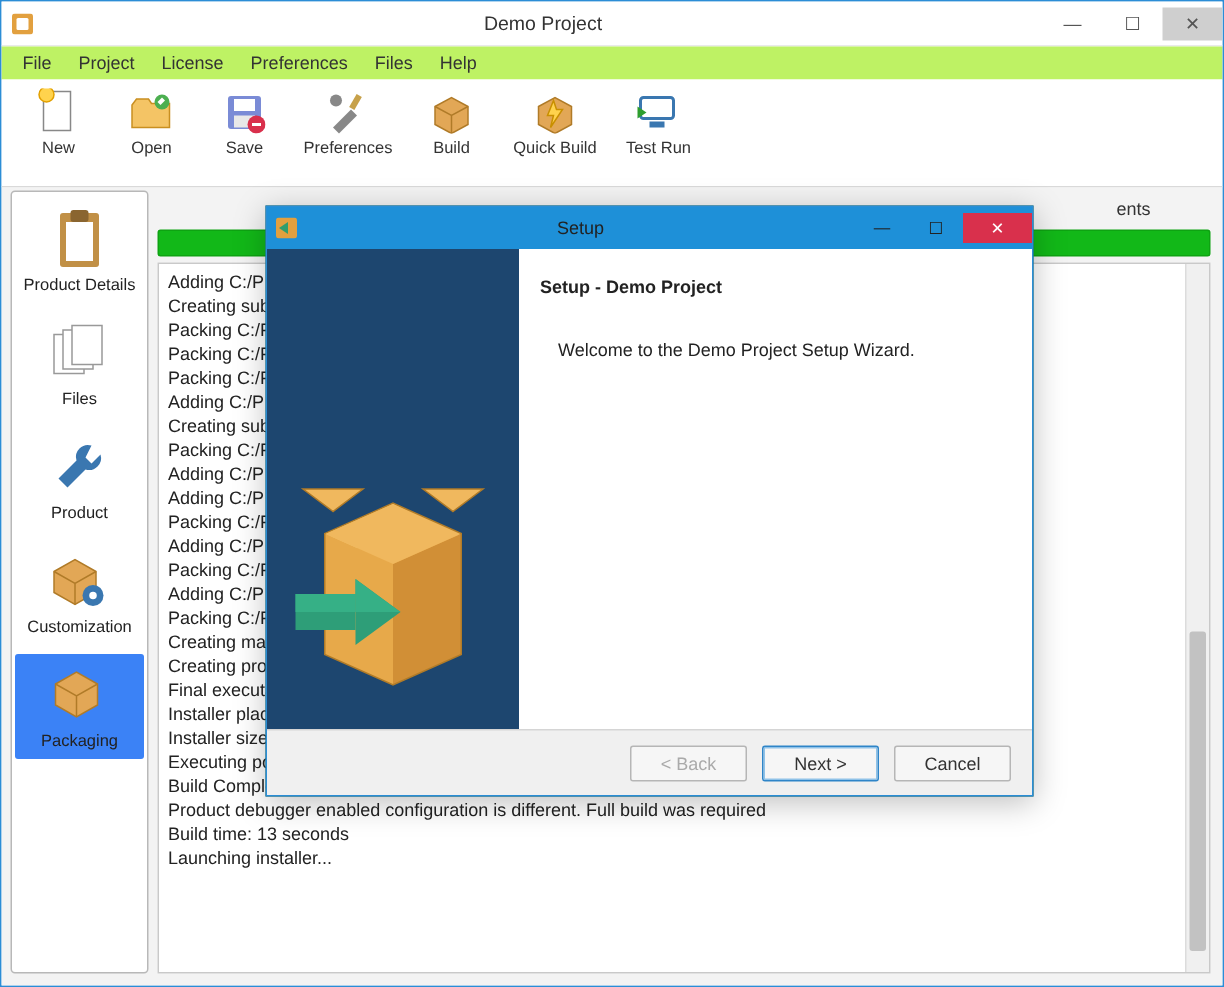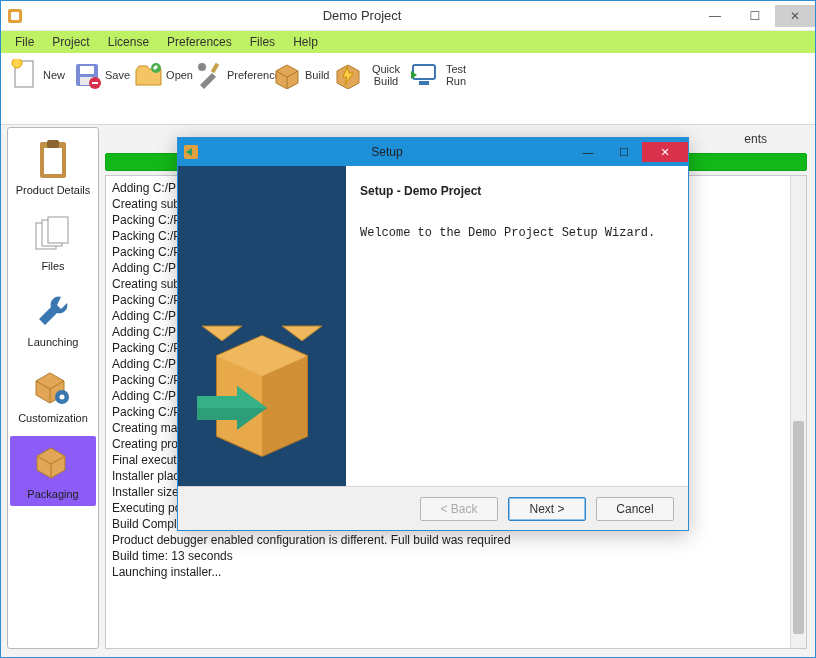--- a/index.html
+++ b/index.html
@@ -7,48 +7,48 @@
   .window { width:816px; height:658px; background:#fff; border:1px solid #2b8dd6; position:relative; overflow:hidden; }
   .titlebar { height:30px; background:#fff; display:flex; align-items:center; border-bottom:1px solid #eaeaea; }
   .titlebar .title { flex:1; text-align:center; font-size:13px; color:#333; }
   .titlebar .left-ico { width:28px; display:flex; align-items:center; justify-content:center; }
   .win-controls { display:flex; }
   .win-btn { width:40px; height:22px; display:flex; align-items:center; justify-content:center; font-size:12px; color:#555; }
   .win-btn.close { background:#cfcfcf; color:#555; }
   .menubar { height:22px; display:flex; align-items:center; gap:6px; padding:0 8px; background:#bef264; }
   .menubar span { padding:2px 6px; color:#333; font-size:12px; }
   .toolbar { height:72px; display:flex; align-items:flex-start; gap:2px; padding:4px 8px 0 8px; background:#fff; border-bottom:1px solid #d9d9d9; }
-  .tool { width:60px; display:flex; flex-direction:row; align-items:center; gap:2px; text-align:center; font-size:11px; color:#333; padding-top:2px; }
+  .tool { width:60px; display:flex; flex-direction:column; align-items:center; gap:2px; text-align:center; font-size:11px; color:#333; padding-top:2px; }
   .tool.wide { width:74px; }
   .tool .ico { width:32px; height:32px; display:flex; align-items:center; justify-content:center; }
   .body { position:absolute; top:124px; left:0; right:0; bottom:0; background:#f3f3f3; }
   .sidebar { position:absolute; left:6px; top:2px; width:92px; bottom:8px; background:#fff; border:1px solid #b8b8b8; border-radius:3px; padding:4px 2px; display:flex; flex-direction:column; gap:6px; }
   .side-item { display:flex; flex-direction:column; align-items:center; gap:4px; padding:6px 2px; border-radius:2px; font-size:11px; text-align:left; color:#222;}
-  .side-item.selected { background:#8b5cf6; }
+  .side-item.selected { background:#3b82f6; }
   .side-item .ico { width:42px; height:42px; display:flex; align-items:center; justify-content:center; }
   .content { position:absolute; left:104px; right:8px; top:2px; bottom:8px; }
   .content-header { height:24px; display:flex; align-items:center; color:#333; font-size:12px; padding-left:4px;}
   .progressbar { height:18px; background:#12b818; border:1px solid #0ea312; border-radius:2px; margin:2px 0 4px 0;}
   .logwrap { position:absolute; top:48px; left:0; right:0; bottom:0; background:#fff; border:1px solid #c9c9c9; }
   .loglines { position:absolute; left:0; right:16px; top:0; bottom:0; padding:4px 6px; white-space:pre; line-height:16px; font-size:12px; color:#222; overflow:hidden;}
   .vscroll { position:absolute; right:0; top:0; width:16px; bottom:0; background:#f0f0f0; border-left:1px solid #dcdcdc;}
   .vscroll .thumb { position:absolute; left:2px; right:2px; top:52%; height:45%; background:#c2c2c2; border-radius:2px;}
   
   .dialog { position:absolute; left:176px; top:136px; width:512px; height:394px; background:#14532d; border:1px solid #2b8dd6; box-shadow:0 4px 20px rgba(0,0,0,.25); }
   .dlg-titlebar { height:28px; background:#1e90d8; display:flex; align-items:center; }
   .dlg-titlebar .ico { width:26px; display:flex; align-items:center; justify-content:center; }
   .dlg-titlebar .t { flex:1; text-align:center; color:#222; font-size:12px; }
   .dlg-controls { display:flex; }
   .dlg-btn { width:36px; height:20px; display:flex; align-items:center; justify-content:center; font-size:11px; color:#222;}
   .dlg-btn.close { background:#d9304c; color:#fff; width:46px; }
   .dlg-body { position:absolute; top:28px; left:0; right:0; bottom:44px; display:flex; }
   .dlg-side { width:168px; background:#1d466f; display:flex; align-items:flex-end; justify-content:center; padding-bottom:10px;}
   .dlg-main { flex:1; padding:18px 14px; background:#fff; }
   .dlg-main h4 { margin:0 0 28px 0; font-size:12px; font-weight:bold; color:#222; }
-  .dlg-main p { margin:0; font-size:12px; color:#222;font-family:Liberation Mono, monospace; }
+  .dlg-main p { margin:12px; font-size:12px; color:#222; }
   .dlg-footer { position:absolute; left:0; right:0; bottom:0; height:44px; background:#f0f0f0; border-top:1px solid #d5d5d5; display:flex; align-items:center; justify-content:flex-end; gap:10px; padding:0 14px;}
   .dbtn { min-width:78px; height:24px; background:#f6f6f6; border:1px solid #b6b6b6; border-radius:2px; font-size:12px; color:#333; display:flex; align-items:center; justify-content:center; padding:0 10px;}
   .dbtn.disabled { color:#aaa; }
   .dbtn.primary { border:1px solid #2f85c8; box-shadow:0 0 0 1px #8fc2e8 inset; }
 </style>
 </head>
 <body>
 
 <div class="window">
 
@@ -82,40 +82,40 @@
           <svg width="28" height="32">
             <rect x="4" y="2" width="18" height="26" fill="#fff" stroke="#888"></rect>
             <polygon points="4,2 10,2 4,8" fill="#fff"></polygon>
             <circle cx="6" cy="4" r="5" fill="#ffd34d" stroke="#e2a000"></circle>
           </svg>
         </div>
       <span>New</span>
     </div>
     <div class="tool">
       <div class="ico">
+          <svg width="30" height="30">
+            <path d="M2 10l3-4h8l2 3h12v16H2z" fill="#f4c465" stroke="#c98f20"></path>
+            <circle cx="22" cy="8" r="5" fill="#4caf50"></circle>
+            <path d="M22 5l2 2-3 3-2-2z" fill="#fff"></path>
+          </svg>
+        </div>
+      <span>Open</span>
+    </div>
+    <div class="tool">
+      <div class="ico">
           <svg width="28" height="28">
             <rect x="3" y="3" width="22" height="22" fill="#7a8bd6" rx="2"></rect>
             <rect x="7" y="5" width="14" height="8" fill="#fff"></rect>
             <rect x="7" y="16" width="14" height="8" fill="#e8e8e8"></rect>
             <circle cx="22" cy="22" r="6" fill="#d9304c"></circle>
             <rect x="19" y="21" width="6" height="2" fill="#fff"></rect>
           </svg>
         </div>
       <span>Save</span>
     </div>
-    <div class="tool">
-      <div class="ico">
-          <svg width="30" height="30">
-            <path d="M2 10l3-4h8l2 3h12v16H2z" fill="#f4c465" stroke="#c98f20"></path>
-            <circle cx="22" cy="8" r="5" fill="#4caf50"></circle>
-            <path d="M22 5l2 2-3 3-2-2z" fill="#fff"></path>
-          </svg>
-        </div>
-      <span>Open</span>
-    </div>
     <div class="tool wide">
       <div class="ico">
           <svg width="30" height="30">
             <path d="M5 25l12-12 4 4-12 12z" fill="#888"></path>
             <rect x="18" y="3" width="4" height="10" fill="#c7a14a" transform="rotate(30 20 8)"></rect>
             <circle cx="7" cy="7" r="4" fill="#888"></circle>
           </svg>
         </div>
       <span>Preferences</span>
     </div>
@@ -171,21 +171,21 @@
             </svg>
           </div>
         <span>Files</span>
       </div>
       <div class="side-item">
         <div class="ico">
             <svg width="40" height="40">
               <path d="M28 6a8 8 0 0 0-10 10L6 28l6 6 12-12a8 8 0 0 0 10-10l-6 6-4-4z" fill="#3a77b0"></path>
             </svg>
           </div>
-        <span>Launching</span>
+        <span>Product</span>
       </div>
       <div class="side-item">
         <div class="ico">
             <svg width="42" height="40">
               <path d="M4 14l14-8 14 8v14l-14 8-14-8z" fill="#e2a756" stroke="#b07b28"></path>
               <path d="M4 14l14 8 14-8M18 22v14" stroke="#b07b28" fill="none"></path>
               <circle cx="30" cy="30" r="7" fill="#3a77b0"></circle>
               <circle cx="30" cy="30" r="2.5" fill="#fff"></circle>
             </svg>
           </div>

